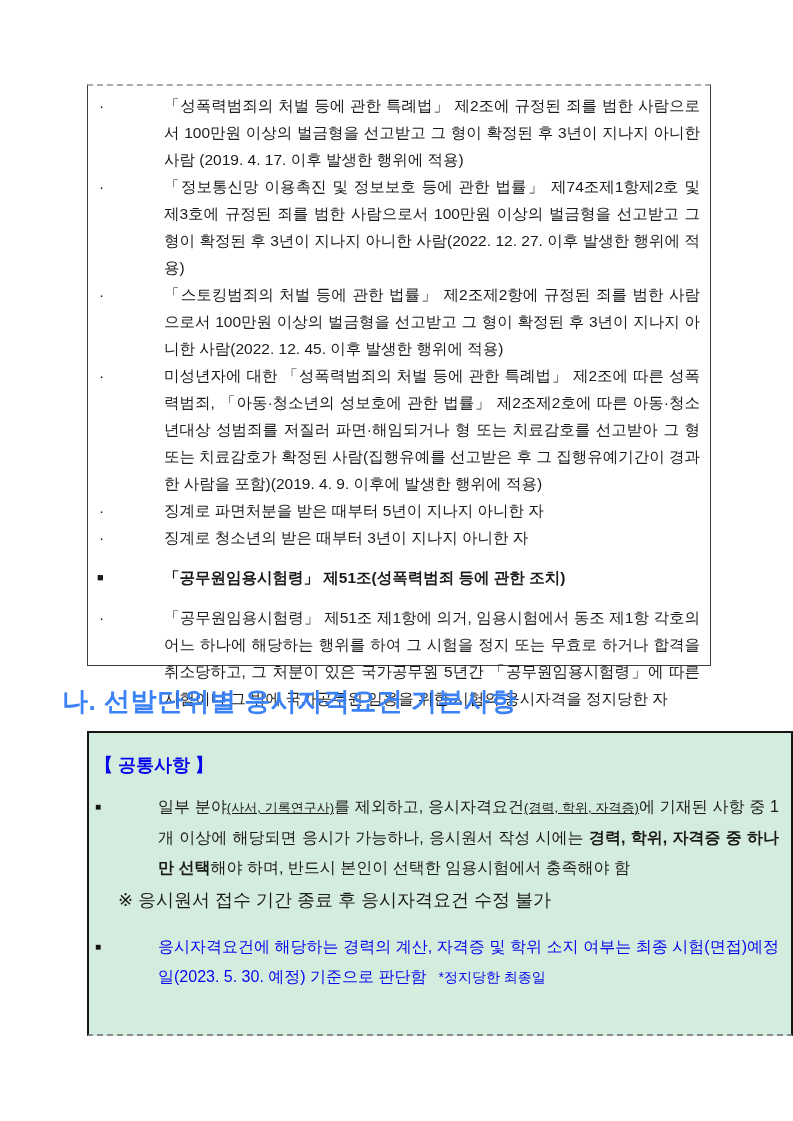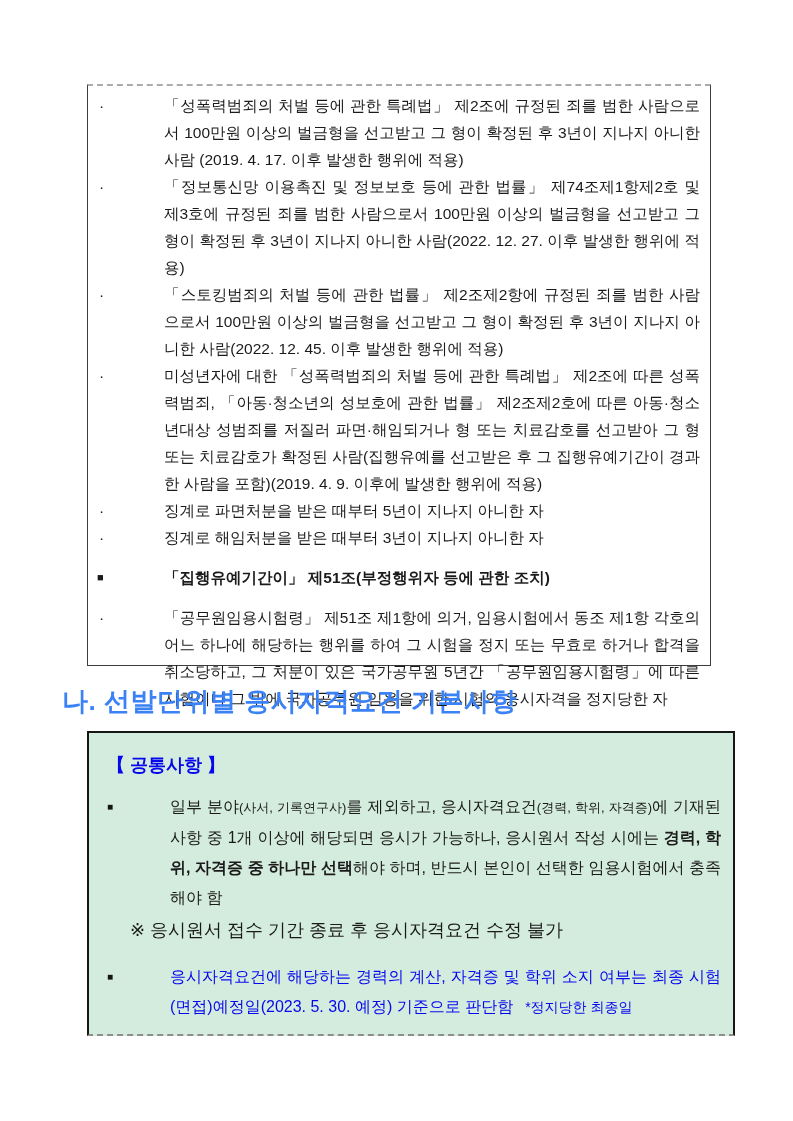--- a/index.html
+++ b/index.html
@@ -56,38 +56,38 @@
     font-size: 26px;
     font-weight: bold;
     color: #3b82f6;
     letter-spacing: 0.5px;
   }
 
   
   .common-box {
     position: absolute;
     left: 87px; top: 731px;
-    width: 648px; height: 305px;
+    width: 706px; height: 305px;
     box-sizing: border-box;
     background: var(--green-bg, #d4ecdd);
     border: 2px solid #161616;
     border-bottom: 2px dashed #8d8d8d;
-    padding: 20px 12px 0 14px;
+    padding: 20px 12px 0 2px;
     font-size: 16px;
     line-height: 30px;
   }
   .cb-title {
     color: var(--blue, #0707ee);
     font-weight: bold;
     font-size: 18px;
     line-height: 24px;
     margin: 0 0 15px 4px;
   }
   .common-box .marker-col { flex: 0 0 19px; width: 19px; font-size: 10px; padding-left: 4px; line-height: 30px; color: #141414; }
-  .small-paren { font-size: 13px; }
+  .small-paren { font-size: 13px; text-decoration: underline; }
   .bold-seg { font-weight: bold; }
   .cb-note {
     margin: 4px 0 19px 27px;
     font-size: 18px;
     line-height: 26px;
     color: #1a1a1a;
   }
   .blue-text { color: var(--blue, #0707ee); }
   .footnote { font-size: 14px; margin-left: 12px; }
 </style>
@@ -118,26 +118,26 @@
       <div class="btext">미성년자에 대한 「성폭력범죄의 처벌 등에 관한 특례법」 제2조에 따른 성폭력범죄, 「아동·청소년의 성보호에 관한 법률」 제2조제2호에 따른 아동·청소년대상 성범죄를 저질러 파면·해임되거나 형 또는 치료감호를 선고받아 그 형 또는 치료감호가 확정된 사람(집행유예를 선고받은 후 그 집행유예기간이 경과한 사람을 포함)(2019. 4. 9. 이후에 발생한 행위에 적용)</div>
     </div>
 
     <div class="brow">
       <span class="marker-col">·</span>
       <div class="btext">징계로 파면처분을 받은 때부터 5년이 지나지 아니한 자</div>
     </div>
 
     <div class="brow">
       <span class="marker-col">·</span>
-      <div class="btext">징계로 해임처분을 받은 때부터 3년이 지나지 아니한 자</div>
+      <div class="btext">징계로 청소년의 받은 때부터 3년이 지나지 아니한 자</div>
     </div>
 
     <div class="law-head">
       <span class="marker-col">■</span>
-      <div class="btext">「집행유예기간이」 제51조(부정행위자 등에 관한 조치)</div>
+      <div class="btext">「공무원임용시험령」 제51조(성폭력범죄 등에 관한 조치)</div>
     </div>
 
     <div class="brow">
       <span class="marker-col">·</span>
       <div class="btext">「공무원임용시험령」 제51조 제1항에 의거, 임용시험에서 동조 제1항 각호의 어느 하나에 해당하는 행위를 하여 그 시험을 정지 또는 무효로 하거나 합격을 취소당하고, 그 처분이 있은 국가공무원 5년간 「공무원임용시험령」에 따른 시험이나 그 밖에 국가공무원 임용을 위한 시험의 응시자격을 정지당한 자</div>
     </div>
 
   </div>
 
   <h2 class="section-heading">나. 선발단위별 응시자격요건 기본사항</h2>

